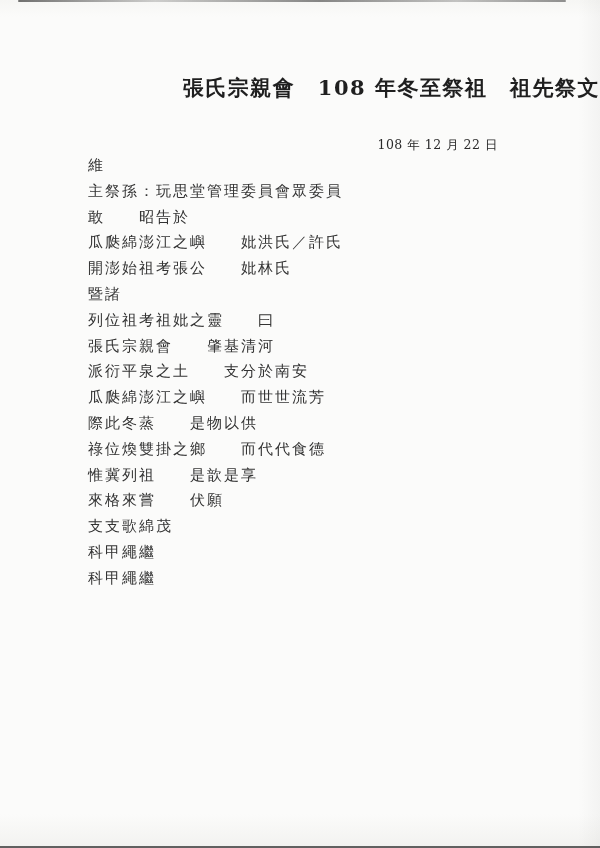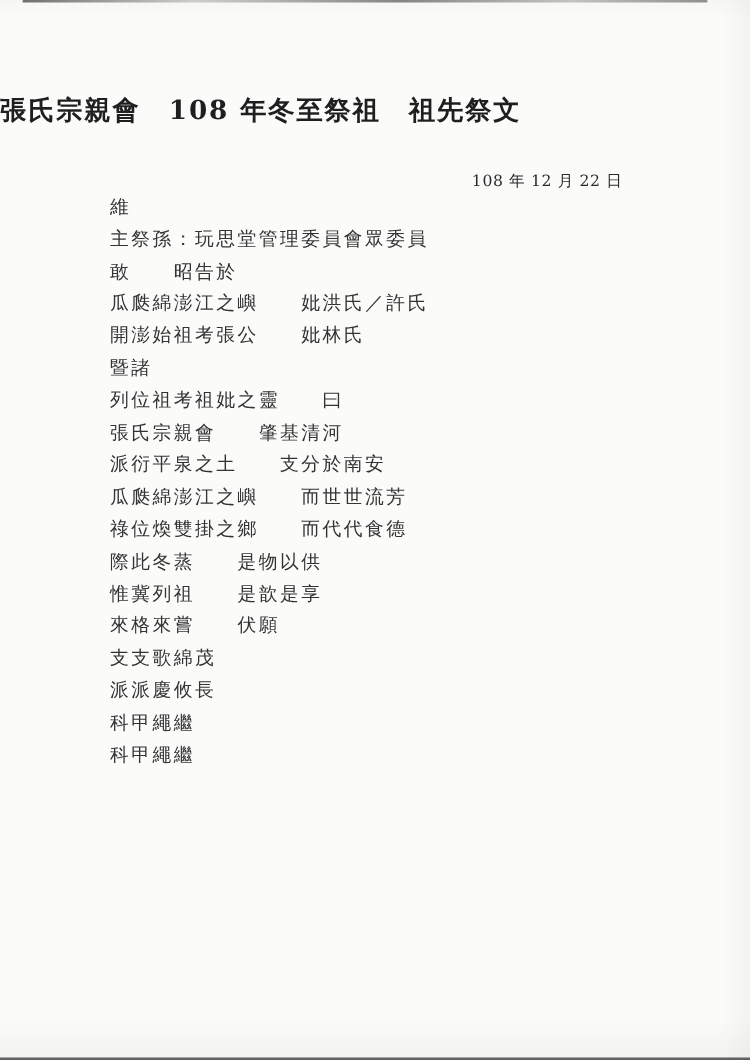--- a/index.html
+++ b/index.html
@@ -45,21 +45,21 @@
     right: 0;
     width: 22px;
     height: 100%;
     background: linear-gradient(90deg, rgba(0,0,0,0) 0%, rgba(120,120,118,.06) 100%);
   }
   .doc-title {
     position: absolute;
     top: 74px;
     left: 0;
     width: 100%;
-    text-align: left;
+    text-align: right;
     font-size: 21px;
     font-weight: 700;
     letter-spacing: 1.5px;
     color: #1f1f1f;
     white-space: pre;
   }
   .doc-date {
     position: absolute;
     top: 109px;
     right: 102px;
@@ -100,24 +100,23 @@
     <div class="body-line">維</div>
     <div class="body-line">主祭孫：玩思堂管理委員會眾委員</div>
     <div class="body-line">敢　　昭告於</div>
     <div class="body-line">瓜瓞綿澎江之嶼　　妣洪氏／許氏</div>
     <div class="body-line">開澎始祖考張公　　妣林氏</div>
     <div class="body-line">暨諸</div>
     <div class="body-line">列位祖考祖妣之靈　　曰</div>
     <div class="body-line">張氏宗親會　　肇基清河</div>
     <div class="body-line">派衍平泉之土　　支分於南安</div>
     <div class="body-line">瓜瓞綿澎江之嶼　　而世世流芳</div>
+    <div class="body-line">際此冬蒸　　是物以供</div>
     <div class="body-line">祿位煥雙掛之鄉　　而代代食德</div>
-    <div class="body-line">際此冬蒸　　是物以供</div>
     <div class="body-line">惟冀列祖　　是歆是享</div>
     <div class="body-line">來格來嘗　　伏願</div>
     <div class="body-line">支支歌綿茂</div>
-    <div class="body-line">派派慶攸長</div>
     <div class="body-line">科甲繩繼</div>
     <div class="body-line">科甲繩繼</div>
   </div>
 
   <div class="scan-edge-bottom"></div>
 </div>
 
 </body></html>

